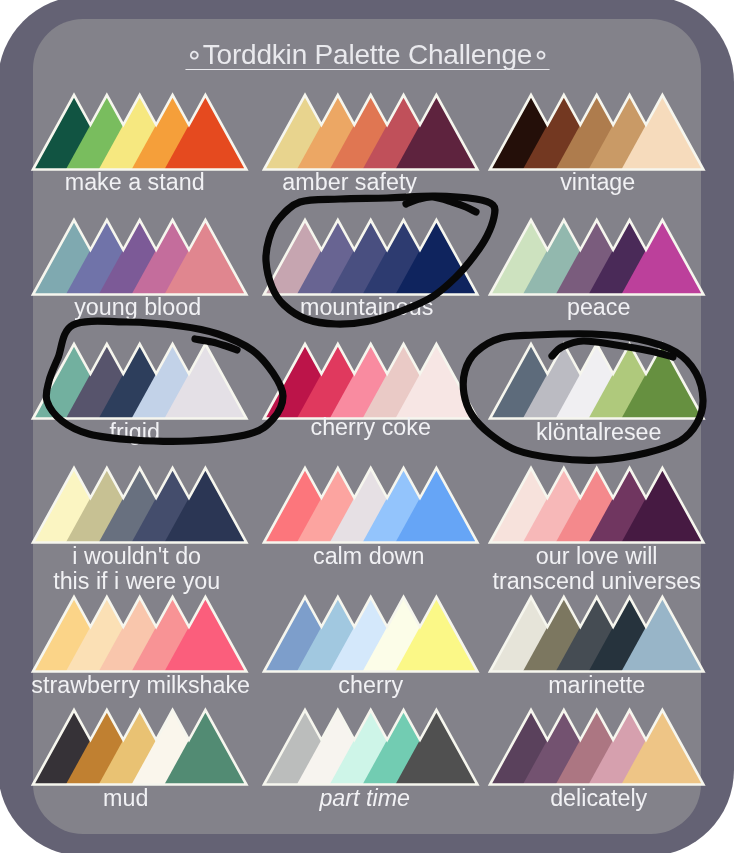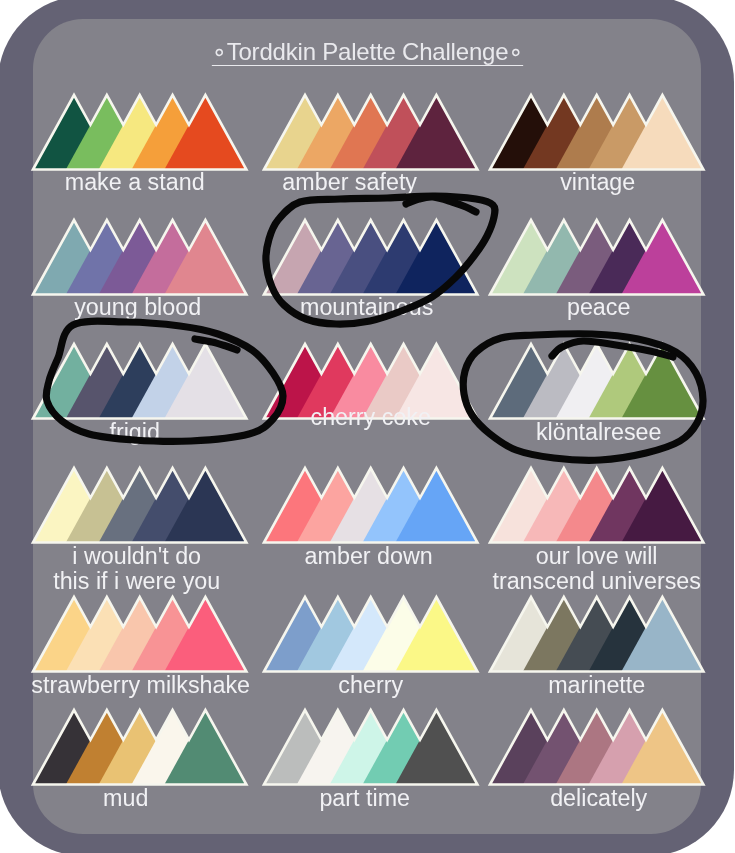--- a/index.html
+++ b/index.html
@@ -1,21 +1,21 @@
 <!DOCTYPE html>
 <html><head>
 <meta charset="utf-8">
 <title>Torddkin Palette Challenge</title>
 <style>
 html,body{margin:0;padding:0;background:#ffffff;}
 body{width:735px;height:853px;overflow:hidden;font-family:"Liberation Sans",sans-serif;}
 #stage{position:relative;width:735px;height:853px;background:#ffffff;overflow:hidden;}
 #frame{position:absolute;left:-2px;top:-4px;width:736px;height:860px;background:#646274;border-radius:86px;}
 #panel{position:absolute;left:33px;top:19px;width:668px;height:815px;background:#83828a;border-radius:50px;}
-#title{position:absolute;left:0;top:38px;width:735px;text-align:center;color:#e9e9ed;font-size:24px;letter-spacing:-0.2px;}
+#title{position:absolute;left:0;top:38px;width:735px;text-align:center;color:#e9e9ed;font-size:28px;letter-spacing:-0.2px;}
 #title u{text-decoration:underline;text-underline-offset:5px;text-decoration-thickness:1px;}
 .cell{position:absolute;}
 .cell svg{display:block;overflow:visible;}
 .lbl{position:absolute;text-align:center;color:#f1f1f4;font-size:23.3px;line-height:25px;white-space:pre;}
 #annots{position:absolute;left:0;top:0;}
 </style>
 </head>
 <body>
 
 <div id="stage">
@@ -103,21 +103,21 @@
       <div class="cell" style="left: 256px; top: 336.4px;">
         <svg width="229.4" height="90.5">
           <polygon points="8,82.5 49,8 90,82.5" fill="#bc1449"></polygon>
           <polygon points="40.849999999999994,82.5 81.85,8 122.85,82.5" fill="#e0395e"></polygon>
           <polygon points="73.7,82.5 114.7,8 155.7,82.5" fill="#f98ba0"></polygon>
           <polygon points="106.55000000000001,82.5 147.55,8 188.55,82.5" fill="#eacac6"></polygon>
           <polygon points="139.4,82.5 180.4,8 221.4,82.5" fill="#f7e6e4"></polygon>
           <path d="M 8 82.5 L 49 8 L 65.425 37.84542682926829 L 81.85 8 L 98.27499999999999 37.84542682926829 L 114.7 8 L 131.125 37.84542682926829 L 147.55 8 L 163.97500000000002 37.84542682926829 L 180.4 8 L 221.4 82.5 Z" fill="none" stroke="#f6f6ee" stroke-width="2.6" stroke-linejoin="miter" stroke-miterlimit="12"></path>
         </svg>
       </div>
-      <div class="lbl" style="left: 224px; top: 405px; width: 293.4px;">cherry coke</div>
+      <div class="lbl" style="left: 224px; top: 415px; width: 293.4px;">cherry coke</div>
       <div class="cell" style="left: 482px; top: 336.4px;">
         <svg width="229.4" height="90.5">
           <polygon points="8,82.5 49,8 90,82.5" fill="#5d6b7b"></polygon>
           <polygon points="40.849999999999994,82.5 81.85,8 122.85,82.5" fill="#bbbbc2"></polygon>
           <polygon points="73.7,82.5 114.7,8 155.7,82.5" fill="#f0eff2"></polygon>
           <polygon points="106.55000000000001,82.5 147.55,8 188.55,82.5" fill="#afc97c"></polygon>
           <polygon points="139.4,82.5 180.4,8 221.4,82.5" fill="#669040"></polygon>
           <path d="M 8 82.5 L 49 8 L 65.425 37.84542682926829 L 81.85 8 L 98.27499999999999 37.84542682926829 L 114.7 8 L 131.125 37.84542682926829 L 147.55 8 L 163.97500000000002 37.84542682926829 L 180.4 8 L 221.4 82.5 Z" fill="none" stroke="#f6f6ee" stroke-width="2.6" stroke-linejoin="miter" stroke-miterlimit="12"></path>
         </svg>
       </div>
@@ -137,21 +137,21 @@
       <div class="cell" style="left: 256px; top: 460.3px;">
         <svg width="229.4" height="90.5">
           <polygon points="8,82.5 49,8 90,82.5" fill="#fc767c"></polygon>
           <polygon points="40.849999999999994,82.5 81.85,8 122.85,82.5" fill="#fca4a0"></polygon>
           <polygon points="73.7,82.5 114.7,8 155.7,82.5" fill="#e6e0e4"></polygon>
           <polygon points="106.55000000000001,82.5 147.55,8 188.55,82.5" fill="#93c4fc"></polygon>
           <polygon points="139.4,82.5 180.4,8 221.4,82.5" fill="#66a5f6"></polygon>
           <path d="M 8 82.5 L 49 8 L 65.425 37.84542682926829 L 81.85 8 L 98.27499999999999 37.84542682926829 L 114.7 8 L 131.125 37.84542682926829 L 147.55 8 L 163.97500000000002 37.84542682926829 L 180.4 8 L 221.4 82.5 Z" fill="none" stroke="#f6f6ee" stroke-width="2.6" stroke-linejoin="miter" stroke-miterlimit="12"></path>
         </svg>
       </div>
-      <div class="lbl" style="left: 222px; top: 543.8px; width: 293.4px;">amber down</div>
+      <div class="lbl" style="left: 222px; top: 543.8px; width: 293.4px;">calm down</div>
       <div class="cell" style="left: 482px; top: 460.3px;">
         <svg width="229.4" height="90.5">
           <polygon points="8,82.5 49,8 90,82.5" fill="#f7e2dc"></polygon>
           <polygon points="40.849999999999994,82.5 81.85,8 122.85,82.5" fill="#f7b8b8"></polygon>
           <polygon points="73.7,82.5 114.7,8 155.7,82.5" fill="#f4898c"></polygon>
           <polygon points="106.55000000000001,82.5 147.55,8 188.55,82.5" fill="#703660"></polygon>
           <polygon points="139.4,82.5 180.4,8 221.4,82.5" fill="#461a42"></polygon>
           <path d="M 8 82.5 L 49 8 L 65.425 37.84542682926829 L 81.85 8 L 98.27499999999999 37.84542682926829 L 114.7 8 L 131.125 37.84542682926829 L 147.55 8 L 163.97500000000002 37.84542682926829 L 180.4 8 L 221.4 82.5 Z" fill="none" stroke="#f6f6ee" stroke-width="2.6" stroke-linejoin="miter" stroke-miterlimit="12"></path>
         </svg>
       </div>
@@ -204,21 +204,21 @@
       <div class="cell" style="left: 256px; top: 702.2px;">
         <svg width="229.4" height="90.5">
           <polygon points="8,82.5 49,8 90,82.5" fill="#bbbdbc"></polygon>
           <polygon points="40.849999999999994,82.5 81.85,8 122.85,82.5" fill="#f7f4ef"></polygon>
           <polygon points="73.7,82.5 114.7,8 155.7,82.5" fill="#cef5e8"></polygon>
           <polygon points="106.55000000000001,82.5 147.55,8 188.55,82.5" fill="#72ccb2"></polygon>
           <polygon points="139.4,82.5 180.4,8 221.4,82.5" fill="#505050"></polygon>
           <path d="M 8 82.5 L 49 8 L 65.425 37.84542682926829 L 81.85 8 L 98.27499999999999 37.84542682926829 L 114.7 8 L 131.125 37.84542682926829 L 147.55 8 L 163.97500000000002 37.84542682926829 L 180.4 8 L 221.4 82.5 Z" fill="none" stroke="#f6f6ee" stroke-width="2.6" stroke-linejoin="miter" stroke-miterlimit="12"></path>
         </svg>
       </div>
-      <div class="lbl" style="left: 218px; top: 785.7px; width: 293.4px;">part time</div>
+      <div class="lbl" style="left: 218px; top: 785.7px; width: 293.4px; font-style: italic;">part time</div>
       <div class="cell" style="left: 482px; top: 702.2px;">
         <svg width="229.4" height="90.5">
           <polygon points="8,82.5 49,8 90,82.5" fill="#5a415c"></polygon>
           <polygon points="40.849999999999994,82.5 81.85,8 122.85,82.5" fill="#735270"></polygon>
           <polygon points="73.7,82.5 114.7,8 155.7,82.5" fill="#ac7682"></polygon>
           <polygon points="106.55000000000001,82.5 147.55,8 188.55,82.5" fill="#d6a0ae"></polygon>
           <polygon points="139.4,82.5 180.4,8 221.4,82.5" fill="#eec586"></polygon>
           <path d="M 8 82.5 L 49 8 L 65.425 37.84542682926829 L 81.85 8 L 98.27499999999999 37.84542682926829 L 114.7 8 L 131.125 37.84542682926829 L 147.55 8 L 163.97500000000002 37.84542682926829 L 180.4 8 L 221.4 82.5 Z" fill="none" stroke="#f6f6ee" stroke-width="2.6" stroke-linejoin="miter" stroke-miterlimit="12"></path>
         </svg>
       </div>

